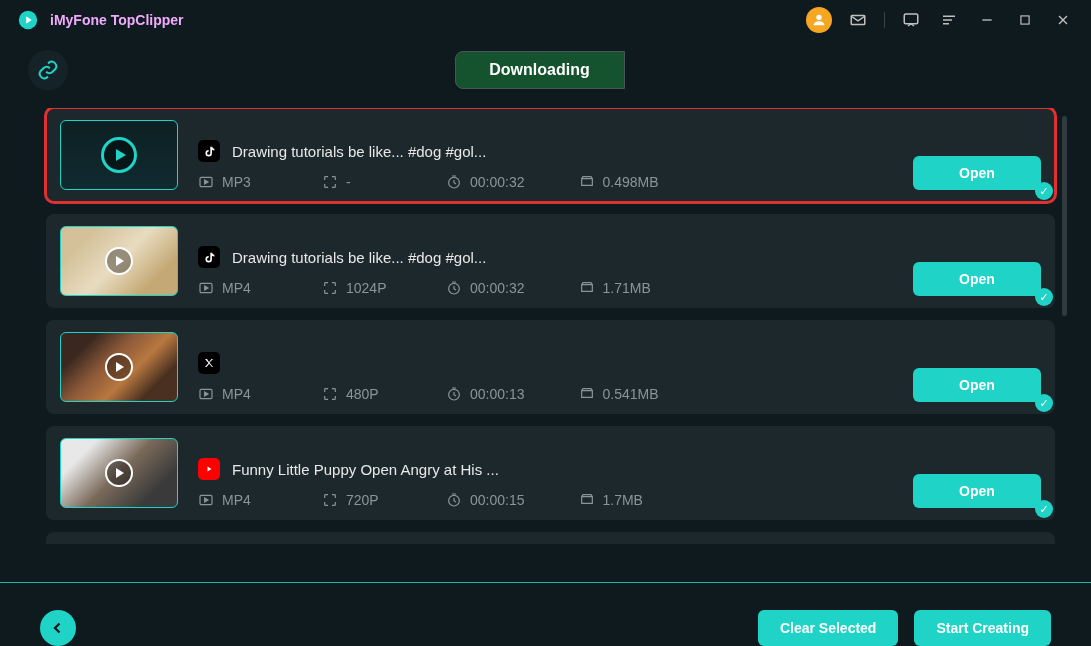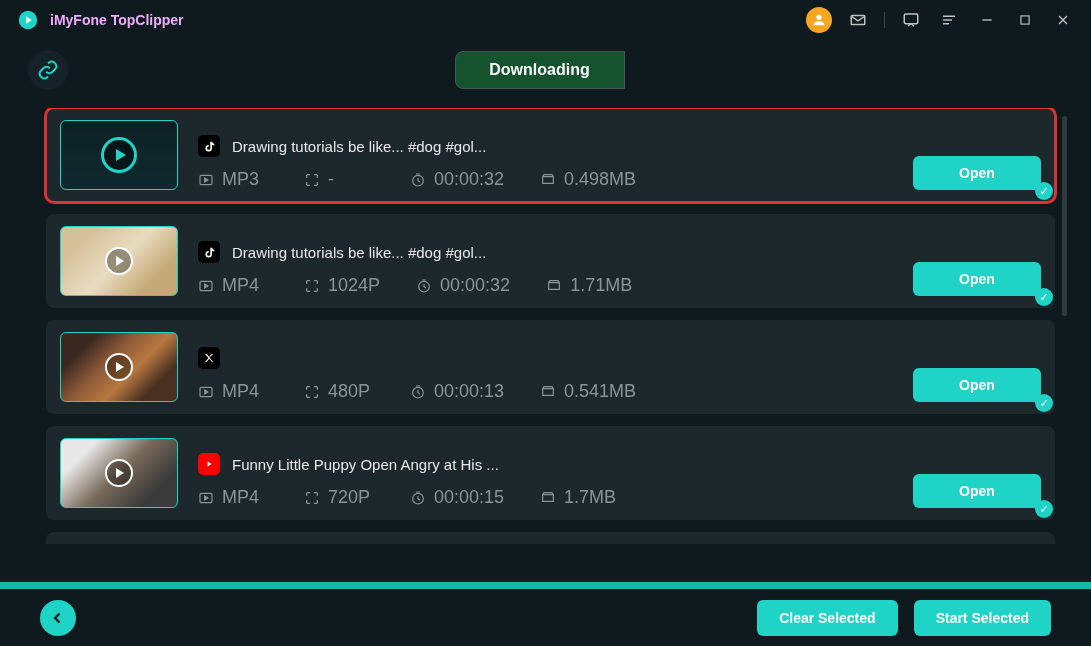--- a/index.html
+++ b/index.html
@@ -140,21 +140,21 @@
 .title-row { display: flex; align-items: center; gap: 12px; }
 .src-icon {
   width: 22px; height: 22px; border-radius: 5px;
   display: flex; align-items: center; justify-content: center;
   font-size: 13px; font-weight: bold;
 }
 .src-tiktok { background: #000; color: #fff; }
 .src-x { background: #000; color: #fff; }
 .src-yt { background: #ff0000; color: #fff; }
 .item-title { color: #e8e8e8; font-size: 15px; }
-.meta-row { display: flex; align-items: center; gap: 36px; color: #8a9598; font-size: 18px; }
+.meta-row { display: flex; align-items: center; gap: 54px; color: #8a9598; font-size: 14px; }
 .meta-cell { display: flex; align-items: center; gap: 8px; min-width: 70px; }
 .meta-icon { width: 16px; height: 16px; display: inline-flex; align-items: center; justify-content: center; }
 .open-btn {
   width: 128px; height: 34px;
   background: #1fd3c6;
   border-radius: 6px;
   display: flex; align-items: center; justify-content: center;
   font-weight: 700; font-size: 14px;
   color: #fff; cursor: pointer; margin-left: 30px;
 }
@@ -164,23 +164,23 @@
   width: 18px; height: 18px;
   border-radius: 50%;
   background: #1fd3c6;
   display: flex; align-items: center; justify-content: center;
   font-size: 11px; color: #fff;
 }
 .bottombar {
   position: absolute;
   left: 0; right: 0; bottom: 0;
   height: 64px;
-  border-top: 7px solid #14b8a6;
+  border-top: 1px solid #14b8a6;
   background: #0f1a1f;
-  display: flex; align-items: center;
+  display: flex; align-items: flex-end;
   padding: 0 40px;
 }
 .back-btn {
   width: 36px; height: 36px; border-radius: 50%;
   background: #1fd3c6;
   display: flex; align-items: center; justify-content: center;
   color: #0f1a1f; font-size: 18px;
 }
 .bb-right { margin-left: auto; display: flex; gap: 16px; }
 .bb-btn {
@@ -478,15 +478,15 @@
 </div>
 
 <div class="bottombar">
   <div class="back-btn">
     <svg width="18" height="18" viewBox="0 0 24 24" fill="none" stroke="#0f1a1f" stroke-width="3">
         <path d="M14 6l-6 6 6 6"></path>
       </svg>
   </div>
   <div class="bb-right">
     <div class="bb-btn">Clear Selected</div>
-    <div class="bb-btn">Start Selected</div>
+    <div class="bb-btn">Start Creating</div>
   </div>
 </div>
 
 </body></html>

